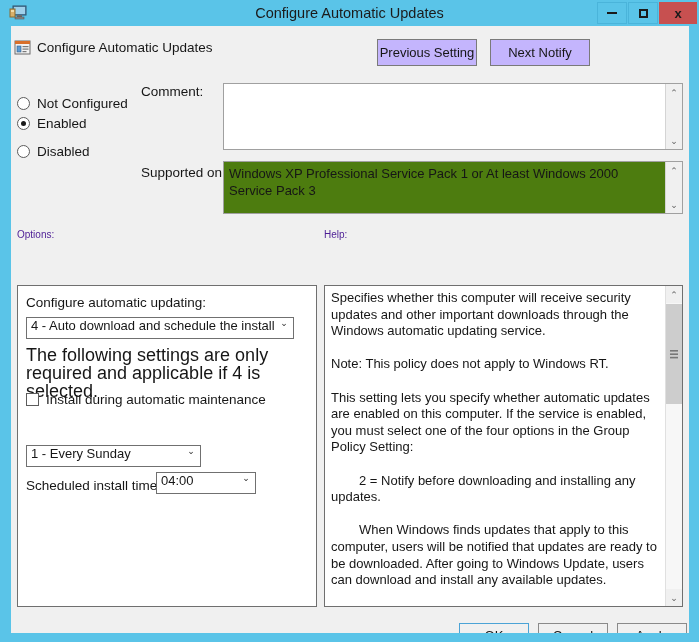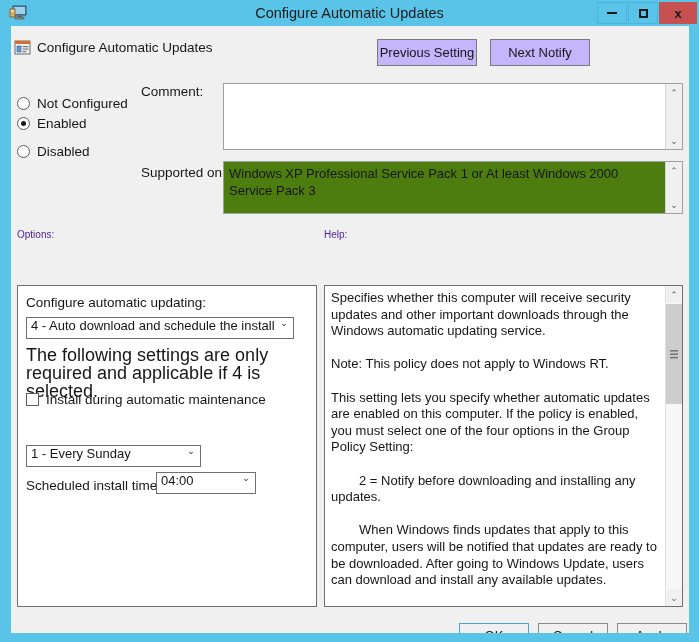--- a/index.html
+++ b/index.html
@@ -402,21 +402,21 @@
       <div class="combo" style="left:138px; top:186px; width:100px;">
         <span class="combo-val">04:00</span>
         <span class="combo-arrow chev">⌄</span>
       </div>
     </div>
 
     <div class="panel help-panel">
       <div class="help-text" id="help-text">
           <p>Specifies whether this computer will receive security updates and other important downloads through the Windows automatic updating service.</p>
           <p>Note: This policy does not apply to Windows RT.</p>
-          <p>This setting lets you specify whether automatic updates are enabled on this computer. If the policy is enabled, you must select one of the four options in the Group Policy Setting:</p>
+          <p>This setting lets you specify whether automatic updates are enabled on this computer. If the service is enabled, you must select one of the four options in the Group Policy Setting:</p>
           <p class="indent">2 = Notify before downloading and installing any updates.</p>
           <p class="indent">When Windows finds updates that apply to this computer, users will be notified that updates are ready to be downloaded. After going to Windows Update, users can download and install any available updates.</p>
           <p class="indent">3 = (Default setting) Download the updates automatically and notify when they are ready to be installed</p>
         </div>
       <div class="help-scroll">
         <div class="sb-arrow up chev">⌃</div>
         <div class="sb-thumb" style="top:18px; height:100px;">
           <svg width="16" height="100" style="display:block">
             <rect x="4" y="46" width="8" height="1.6" fill="#777"></rect>
             <rect x="4" y="49.4" width="8" height="1.6" fill="#777"></rect>

